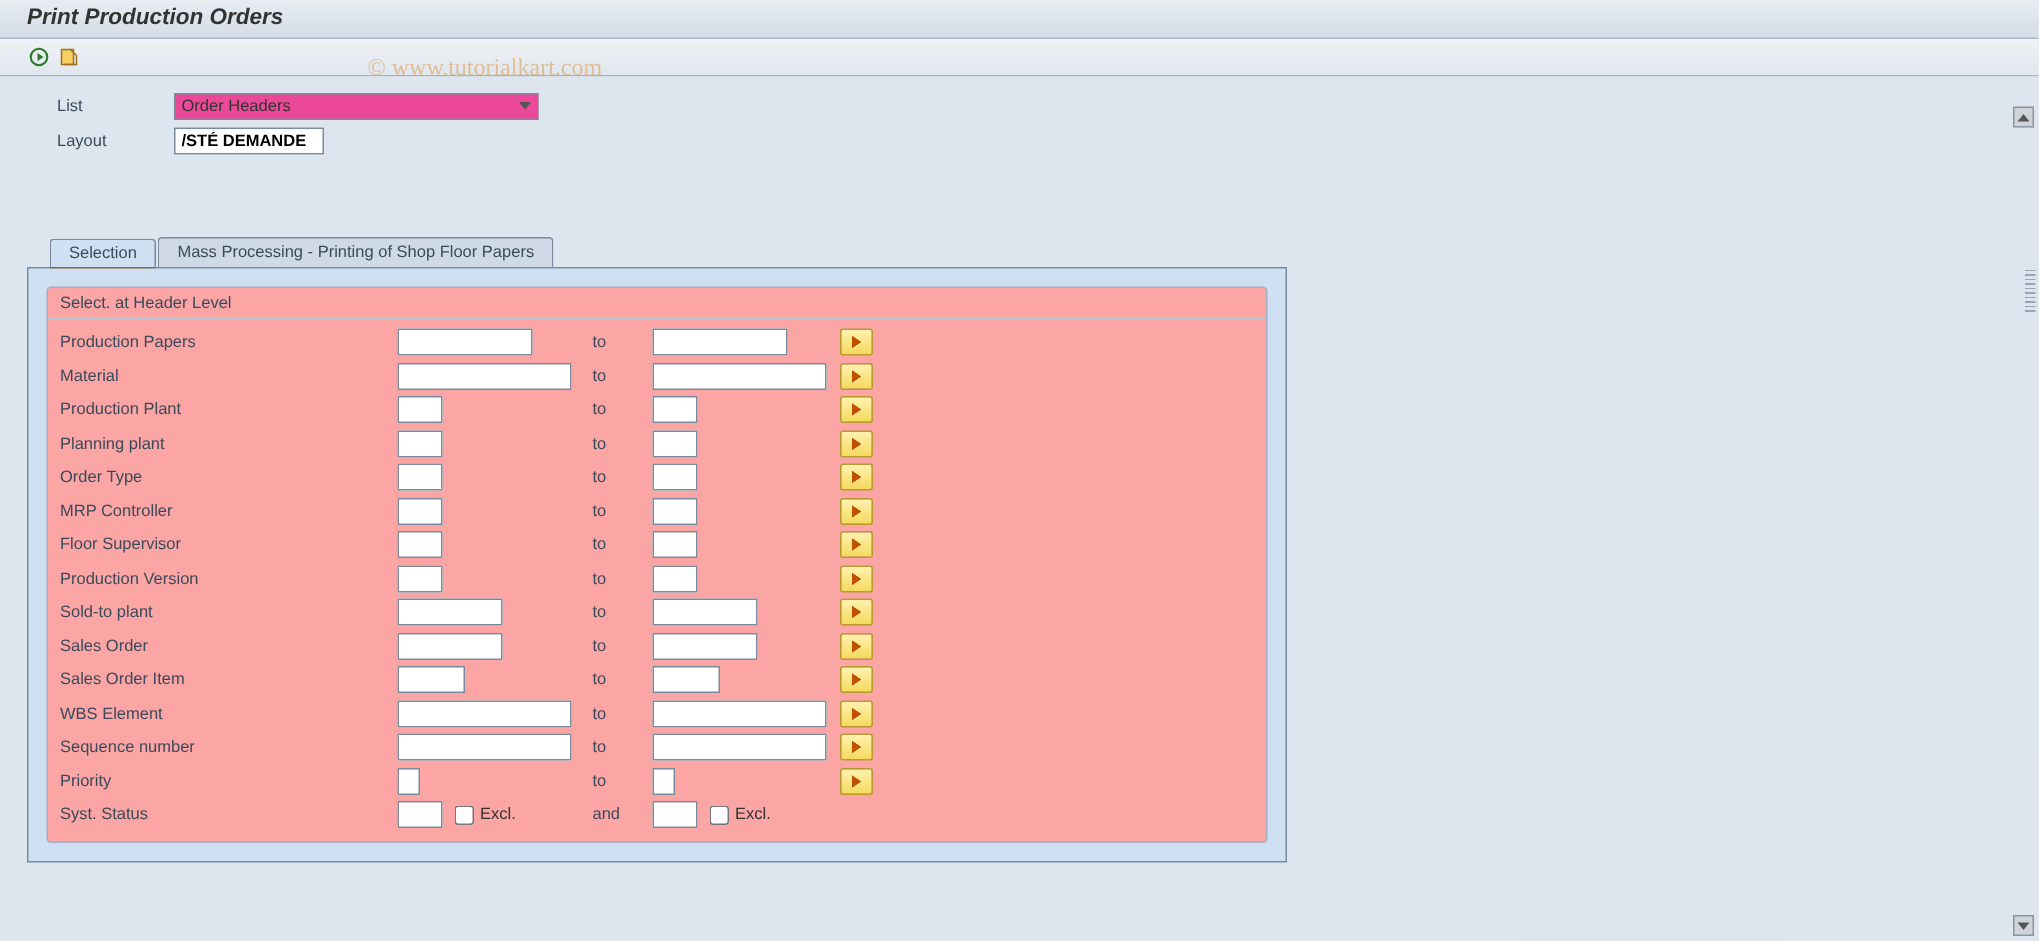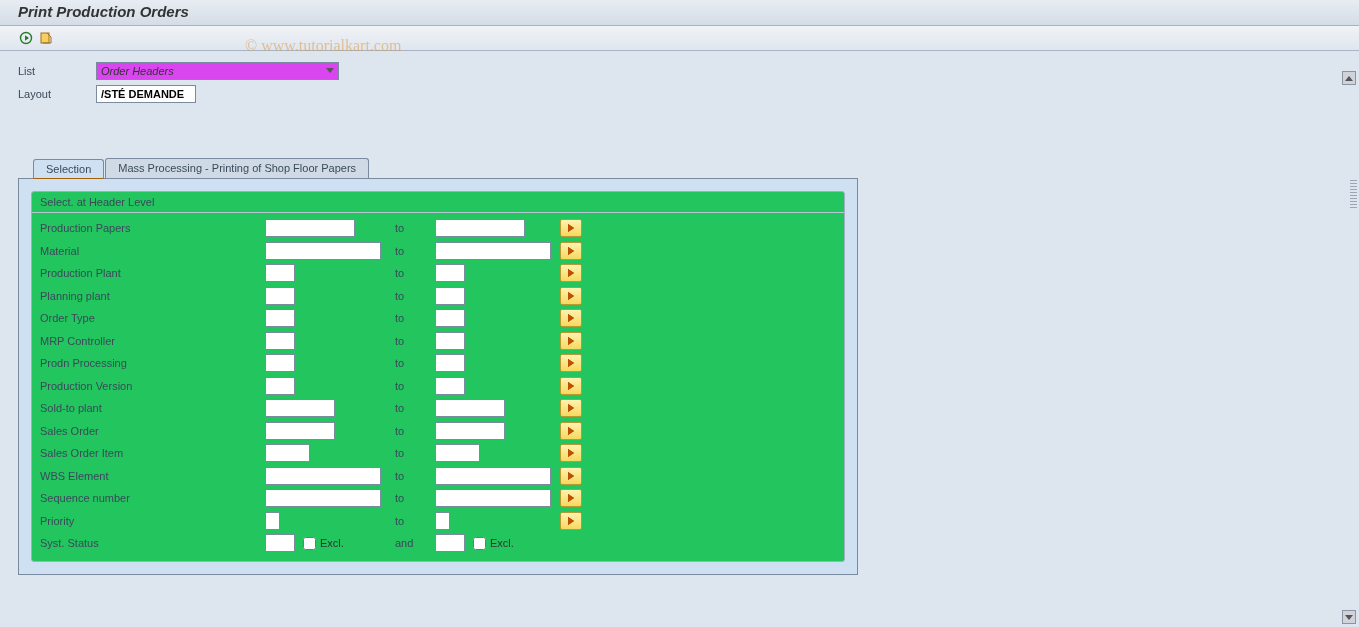--- a/index.html
+++ b/index.html
@@ -52,42 +52,42 @@
     white-space: nowrap;
   }
   .main-area {
     background: #dde6ef;
     padding: 10px 10px 10px 18px;
     height: calc(100% - 50px);
     position: relative;
   }
   .top-fields {
     margin-bottom: 55px;
+    margin-left: 20px;
   }
   .field-row {
     display: flex;
     align-items: center;
     margin-bottom: 4px;
     height: 19px;
   }
   .field-label {
     width: 78px;
     color: #3a4a5a;
   }
   .dropdown {
     width: 243px;
     height: 18px;
-    background: #d946ef;
+    background: #ec4899;
     border: 1px solid #7a8ba0;
     padding: 1px 4px;
     font-size: 11px;
     position: relative;
     display: flex;
     align-items: center;
-    font-style: italic;
   }
   .dropdown::after {
     content: "";
     position: absolute;
     right: 4px;
     top: 5px;
     width: 0; height: 0;
     border-left: 4px solid transparent;
     border-right: 4px solid transparent;
     border-top: 5px solid #555;
@@ -128,21 +128,21 @@
     width: 840px;
     border: 1px solid #7a8ba0;
     background: #cfe0f2;
     padding: 12px;
     position: relative;
     top: 0px;
   }
   .group-box {
     border: 1px solid #a0b0c0;
     border-radius: 3px;
-    background: #22c55e;
+    background: #fca5a5;
   }
   .group-title {
     padding: 4px 8px;
     font-size: 11px;
     color: #3a4a5a;
     border-bottom: 1px solid #b8c5d4;
   }
   .group-body {
     padding: 4px 8px 6px 8px;
   }
@@ -353,21 +353,21 @@
           <span class="sel-to">to</span>
           <div class="to-cell">
               <input class="sel-input w-narrow" style="">
             </div>
           <div class="more-btn">
               <span class="arrow-right"></span>
             </div>
         </div>
 
         <div class="sel-row">
-          <span class="sel-label">Prodn Processing</span>
+          <span class="sel-label">Floor Supervisor</span>
           <div class="from-cell">
               <input class="sel-input w-narrow" style="">
             </div>
           <span class="sel-to">to</span>
           <div class="to-cell">
               <input class="sel-input w-narrow" style="">
             </div>
           <div class="more-btn">
               <span class="arrow-right"></span>
             </div>

